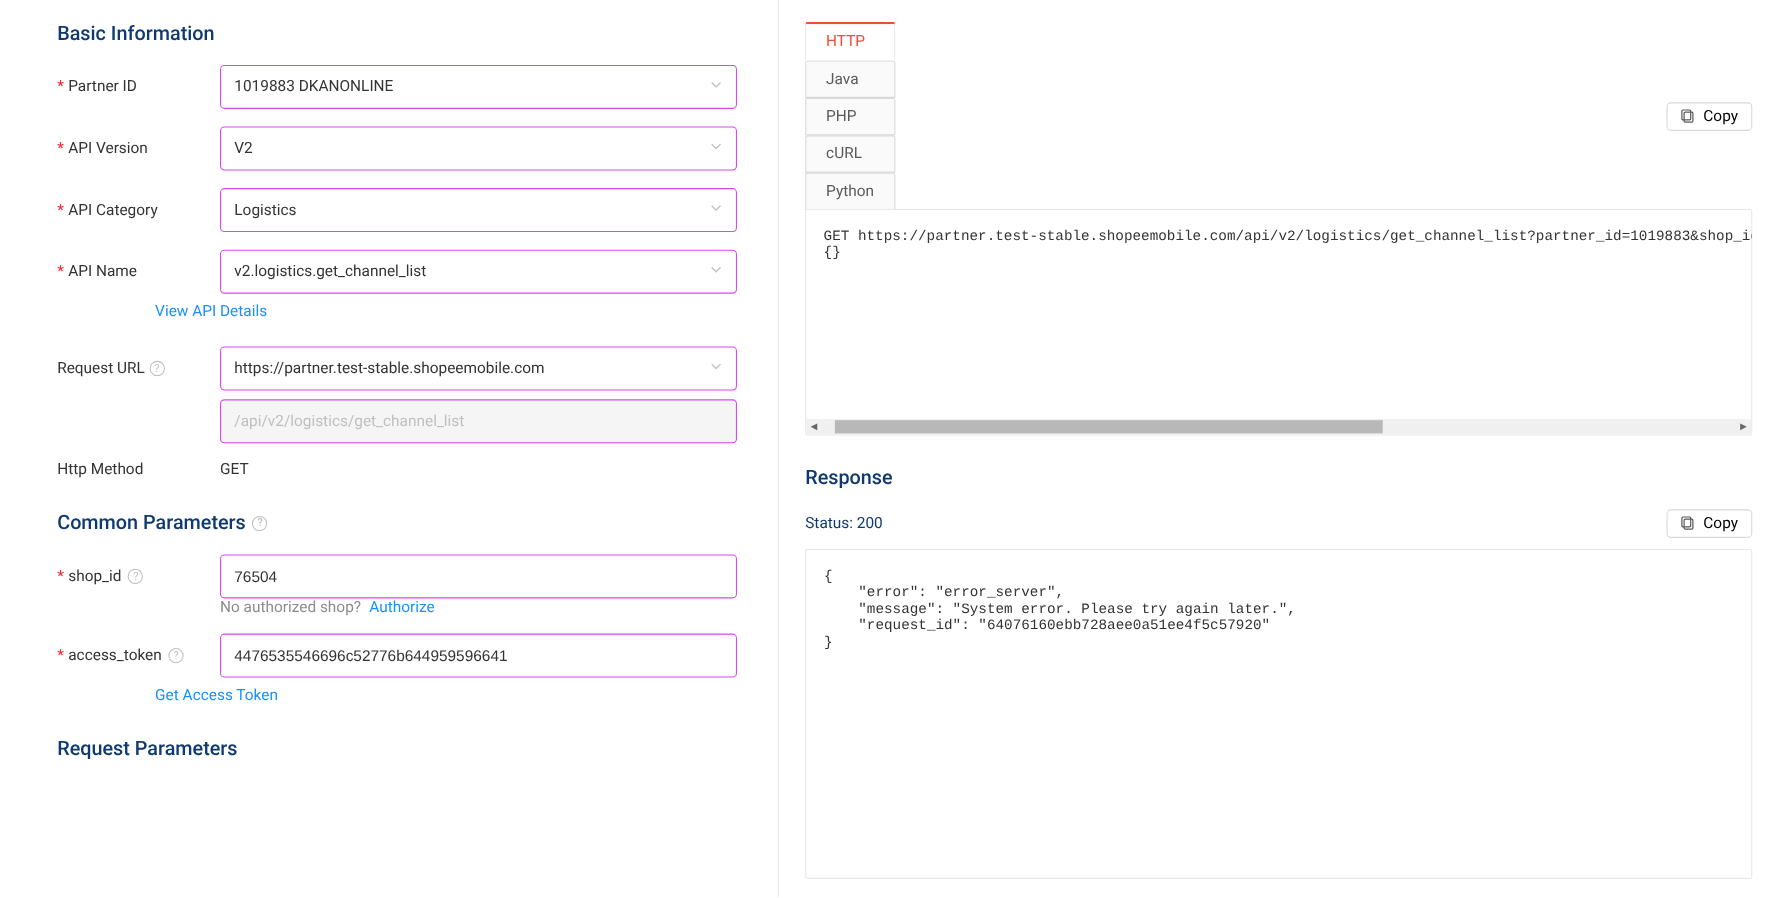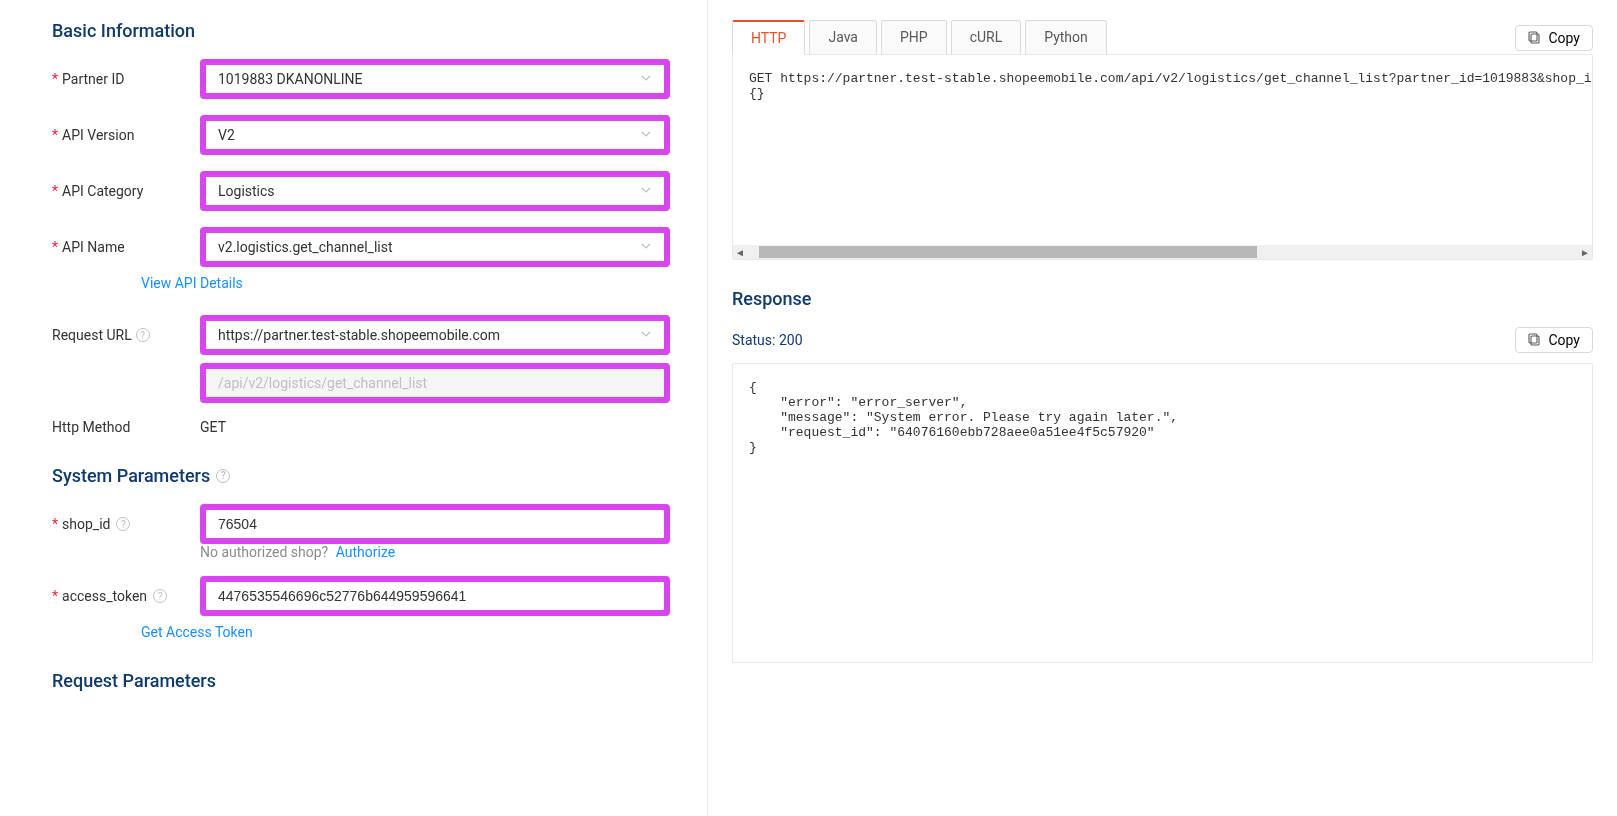--- a/index.html
+++ b/index.html
@@ -49,21 +49,21 @@
   color: #f5222d;
   margin-right: 4px;
 }
 .form-row .input-col {
   flex: 1;
   max-width: 470px;
 }
 .select-box, .input-box {
   width: 100%;
   height: 40px;
-  border: 6px solid #d946ef;
+  border: 1px solid #d946ef;
   border-radius: 4px;
   background: #fff;
   display: flex;
   align-items: center;
   padding: 0 12px;
   font-size: 14px;
   color: #333;
   position: relative;
 }
 .select-box .chev {
@@ -109,20 +109,21 @@
   font-size: 14px;
   margin-bottom: 16px;
 }
 .tabs-row {
   display: flex;
   align-items: center;
   margin-bottom: 0;
 }
 .tabs {
   display: flex;
+  flex-direction: column;
 }
 .tab {
   padding: 8px 18px;
   border: 1px solid #d9d9d9;
   background: #fafafa;
   color: #595959;
   font-size: 14px;
   cursor: pointer;
   border-top-left-radius: 2px;
   border-top-right-radius: 2px;
@@ -322,21 +323,21 @@
     </div>
 
     <div class="form-row" style="margin-bottom:30px;">
       <div class="label-col">Http Method</div>
       <div class="input-col">
         <span class="static-val">GET</span>
       </div>
     </div>
 
     <div class="section-title" style="display:flex;align-items:center;">
-      <span>System Parameters</span>
+      <span>Common Parameters</span>
       <span class="help-icon" style="margin-left:6px;">?</span>
     </div>
 
     <div class="form-row" style="margin-bottom:8px;">
       <div class="label-col">
         <span class="req">*</span>
           <span>shop_id</span>
         <span class="help-icon" style="margin-left:6px;">?</span>
       </div>
       <div class="input-col">

